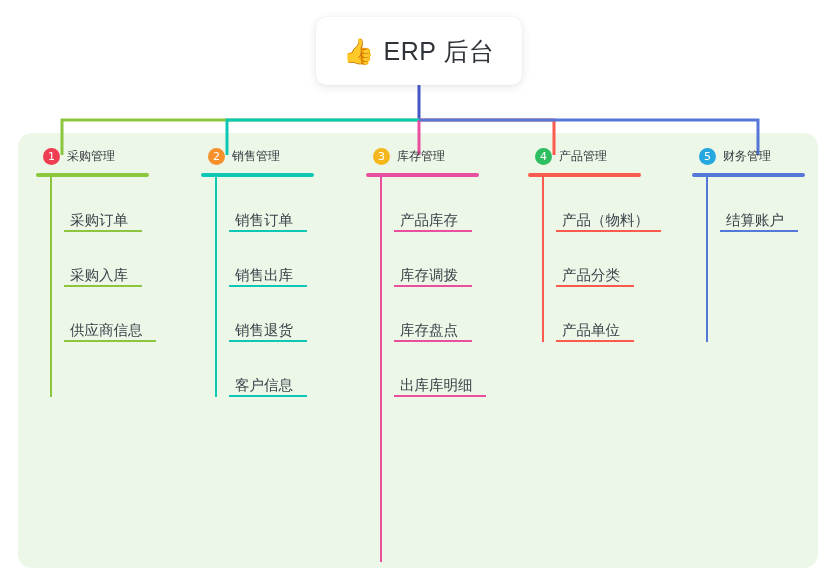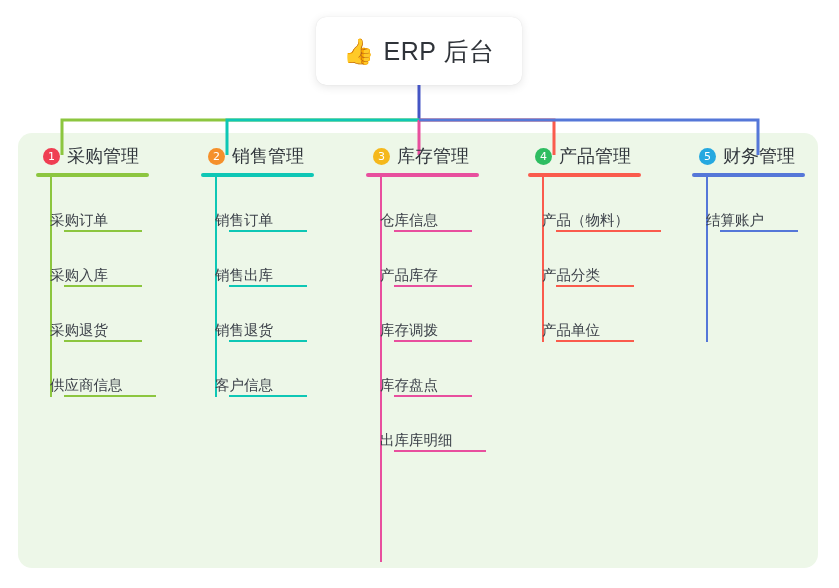--- a/index.html
+++ b/index.html
@@ -88,21 +88,21 @@
     height: 17px;
     border-radius: 50%;
     color: #ffffff;
     font-size: 11px;
     line-height: 17px;
     text-align: center;
     flex: 0 0 auto;
     font-family: "DejaVu Sans", sans-serif;
   }
   .col-title {
-    font-size: 18px;
+    font-size: 12px;
     color: #32373d;
     white-space: nowrap;
   }
   .col-underline {
     height: 4px;
     border-radius: 2px;
     margin-top: 5px;
   }
 
   .items {
@@ -116,20 +116,21 @@
     left: 14px;
     top: 0;
     width: 2px;
   }
   .item {
     position: relative;
     height: 55px;
     box-sizing: border-box;
     display: flex;
     align-items: flex-end;
+    padding-left: 20px;
     padding-bottom: 3px;
   }
   .item-label {
     font-size: 14.5px;
     color: #3c4149;
     white-space: nowrap;
     line-height: 1.2;
   }
   .item-underline {
     position: absolute;
@@ -176,24 +177,20 @@
           <div class="spine" style="background: rgb(140, 198, 63); height: 220px;"></div>
           <div class="item">
             <span class="item-label">采购订单</span>
             <div class="item-underline" style="background: rgb(140, 198, 63); width: 78px;"></div>
           </div>
           <div class="item">
             <span class="item-label">采购入库</span>
             <div class="item-underline" style="background: rgb(140, 198, 63); width: 78px;"></div>
           </div>
           <div class="item">
-            <span class="item-label">采购退货</span>
-            <div class="item-underline" style="background: rgb(140, 198, 63); width: 78px;"></div>
-          </div>
-          <div class="item">
             <span class="item-label">供应商信息</span>
             <div class="item-underline" style="background: rgb(140, 198, 63); width: 92px;"></div>
           </div>
         </div>
       </div>
       <div class="column" style="left: 201px; width: 150px;">
         <div class="col-header">
           <span class="badge" style="background: rgb(245, 144, 43);">2</span>
           <span class="col-title">销售管理</span>
         </div>
@@ -220,24 +217,20 @@
       </div>
       <div class="column" style="left: 366px; width: 155px;">
         <div class="col-header">
           <span class="badge" style="background: rgb(245, 184, 28);">3</span>
           <span class="col-title">库存管理</span>
         </div>
         <div class="col-underline" style="background: rgb(232, 79, 158); width: 113px;"></div>
         <div class="items">
           <div class="spine" style="background: rgb(232, 79, 158); height: 385px;"></div>
           <div class="item">
-            <span class="item-label">仓库信息</span>
-            <div class="item-underline" style="background: rgb(232, 79, 158); width: 78px;"></div>
-          </div>
-          <div class="item">
             <span class="item-label">产品库存</span>
             <div class="item-underline" style="background: rgb(232, 79, 158); width: 78px;"></div>
           </div>
           <div class="item">
             <span class="item-label">库存调拨</span>
             <div class="item-underline" style="background: rgb(232, 79, 158); width: 78px;"></div>
           </div>
           <div class="item">
             <span class="item-label">库存盘点</span>
             <div class="item-underline" style="background: rgb(232, 79, 158); width: 78px;"></div>

